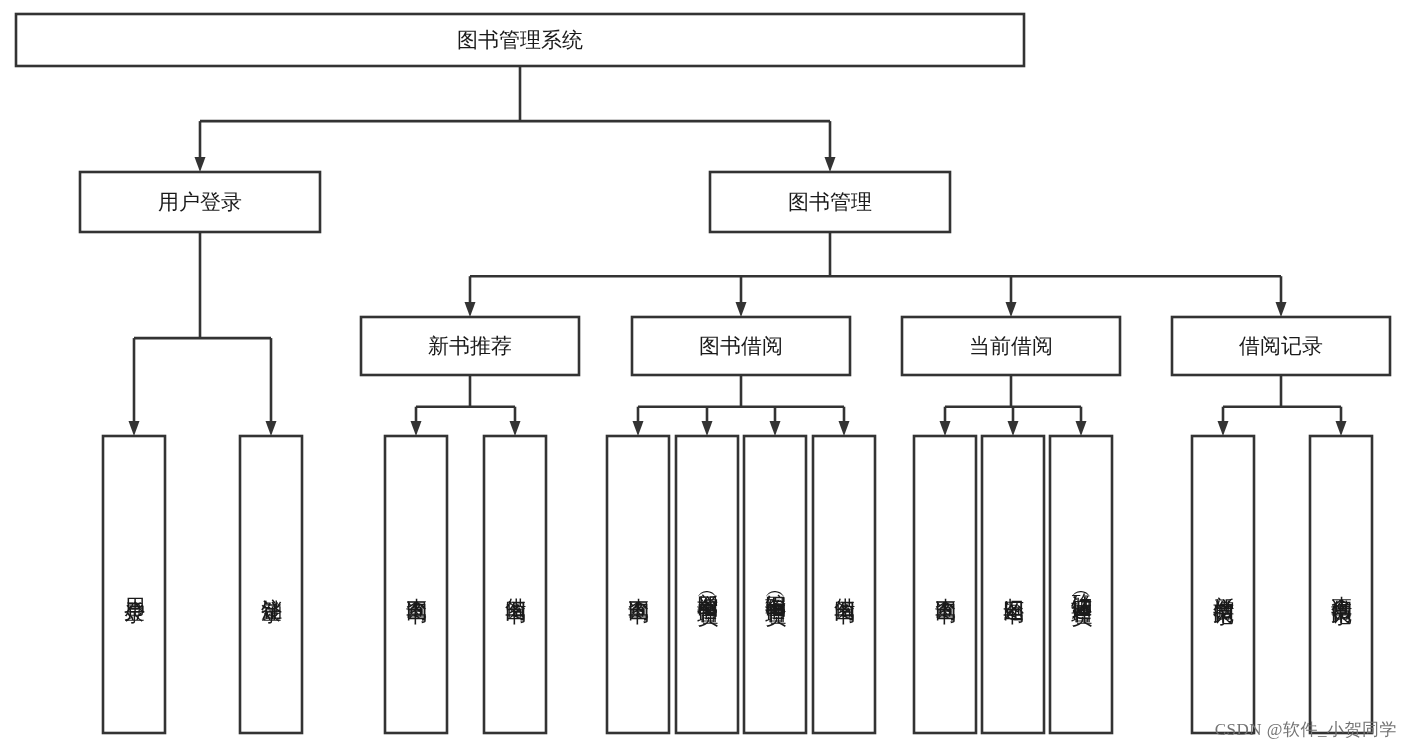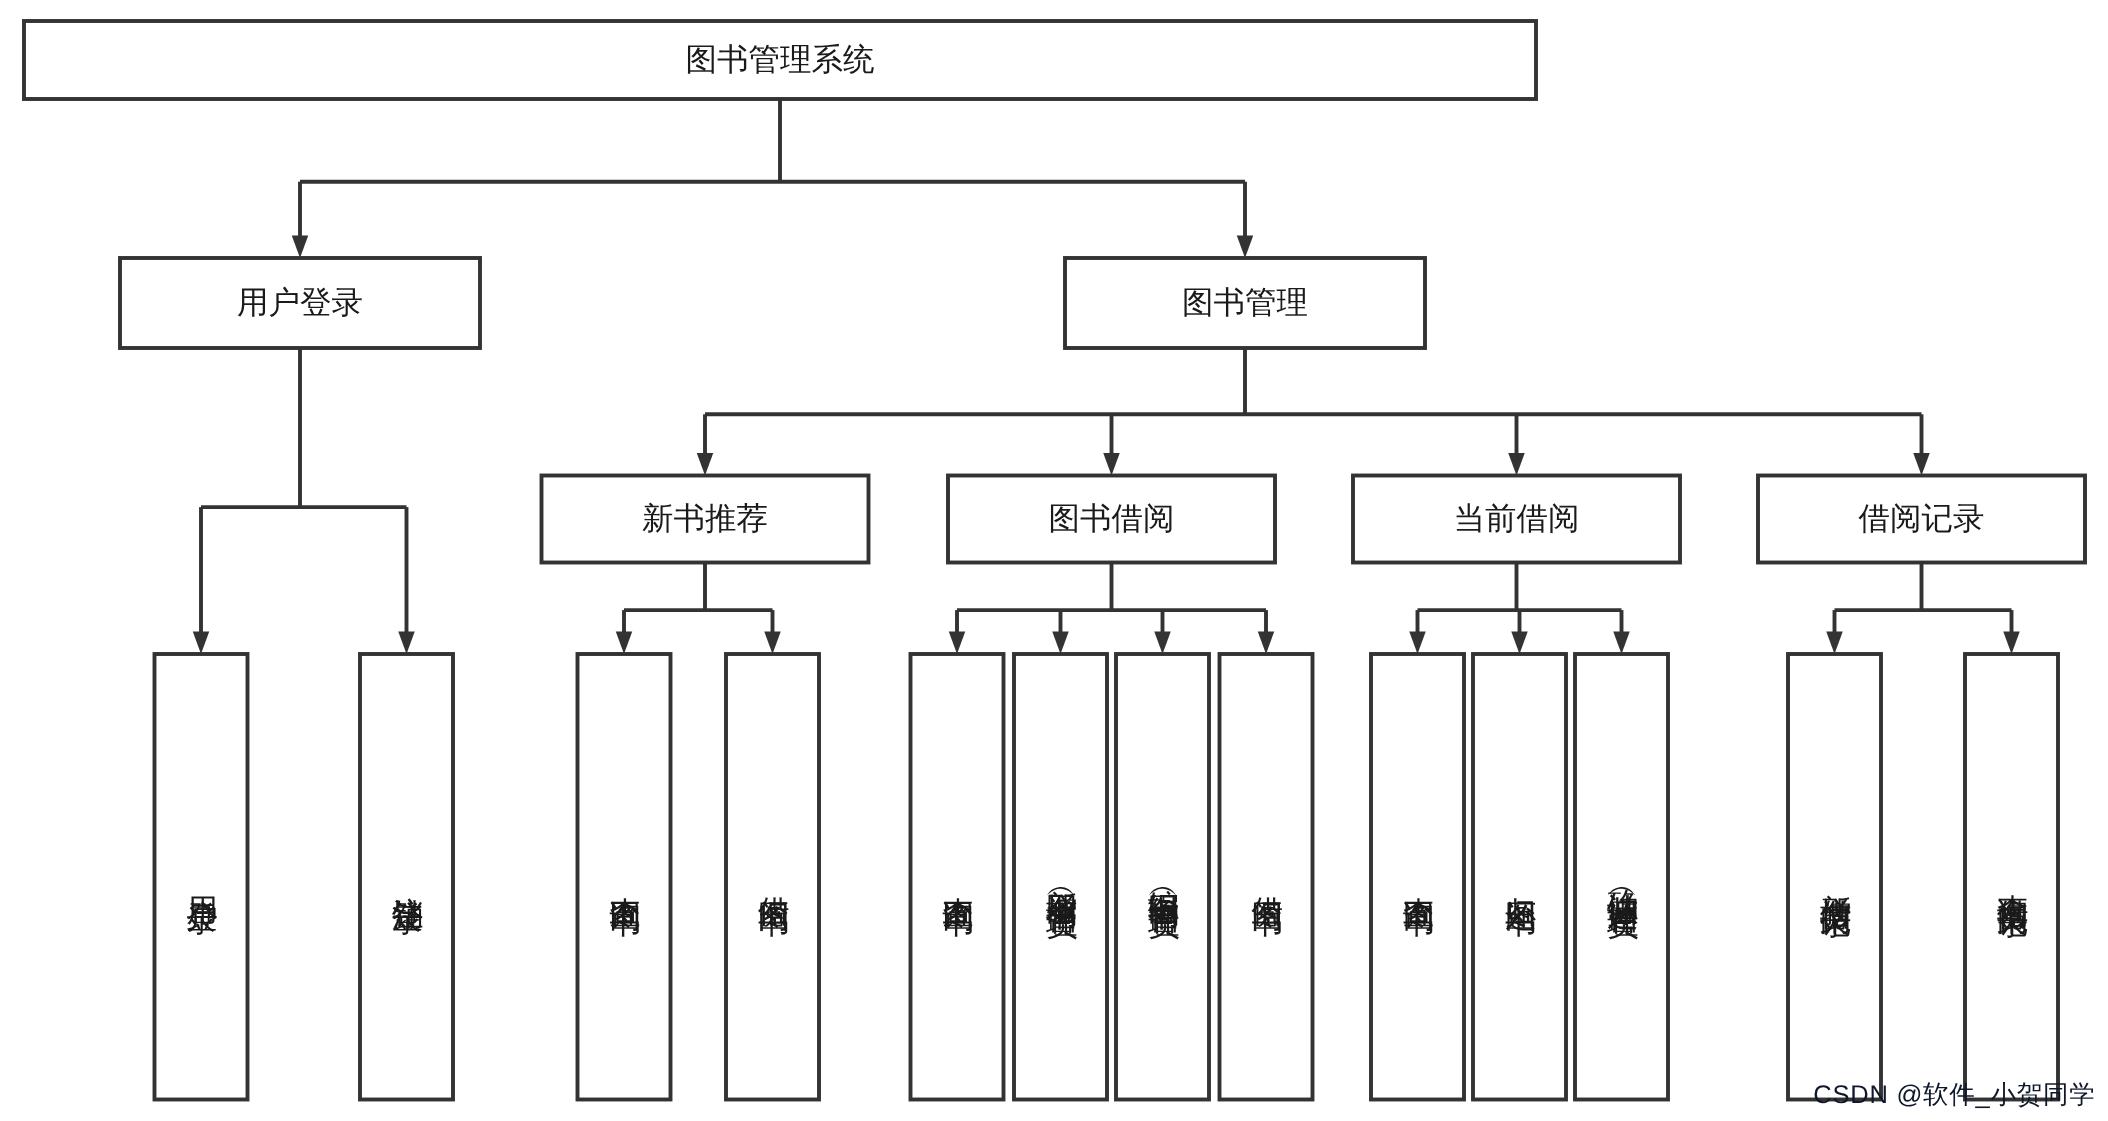--- a/index.html
+++ b/index.html
@@ -64,23 +64,23 @@
     line-height: 1.32;
     letter-spacing: 2px;
     color: #1a1a1a;
     white-space: nowrap;
     text-align: center;
   }
   #watermark {
     position: absolute;
     right: 8px;
     bottom: 6px;
-    font-family: Liberation Sans, sans-serif;
+    font-family: Liberation Serif, serif;
     font-size: 17px;
-    color: #0f172a;
+    color: #737373;
     letter-spacing: 0.5px;
     white-space: nowrap;
   }
 </style>
 </head>
 <body>
 
 <div id="diagram-root">
   <svg id="tree-svg" viewBox="0 0 1405 747" xmlns="http://www.w3.org/2000/svg">
     <g id="edges-layer">

